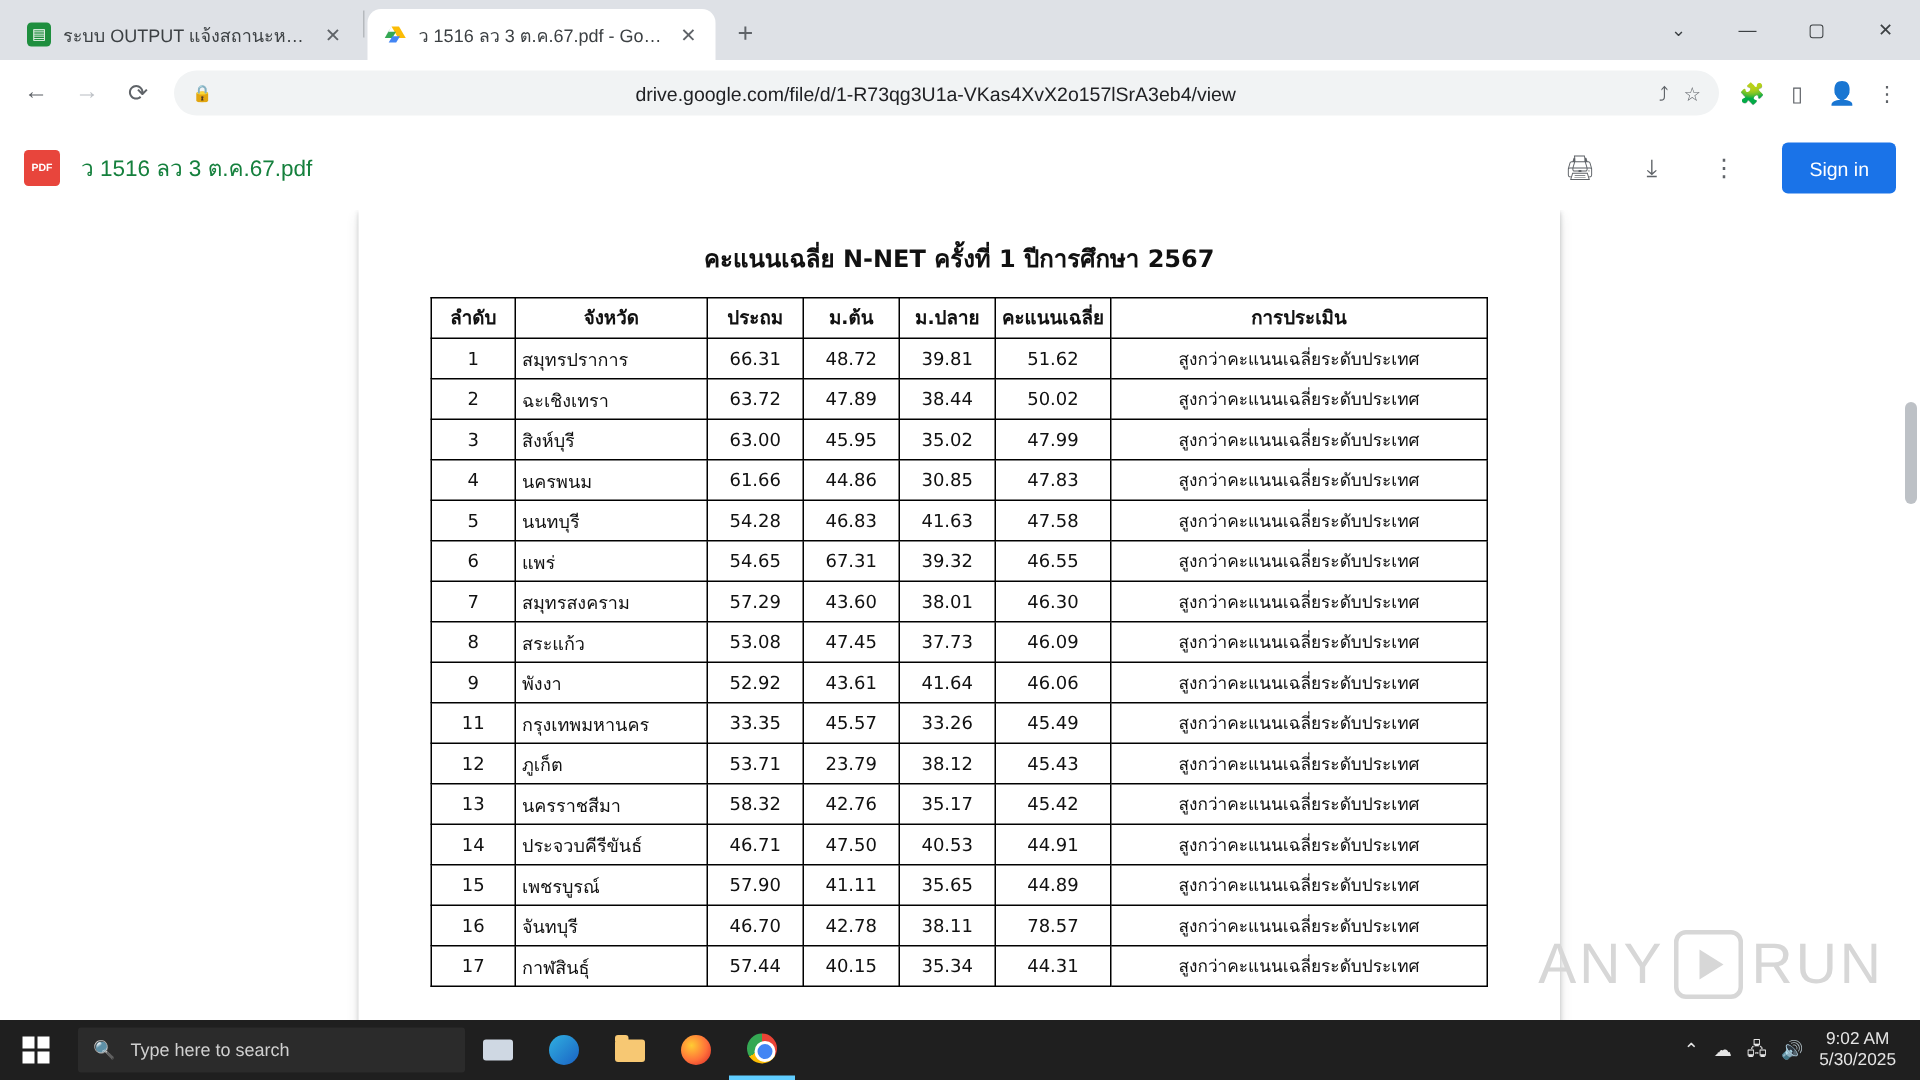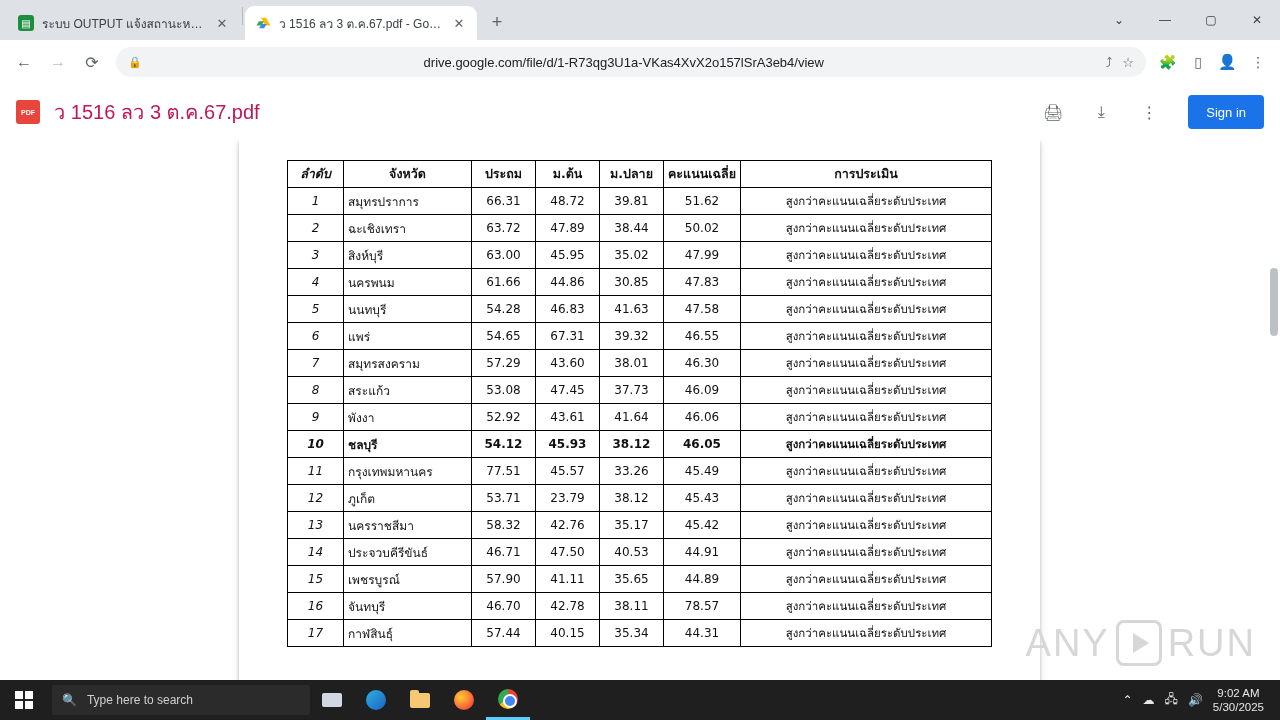--- a/index.html
+++ b/index.html
@@ -105,21 +105,21 @@
     height: 56px; background: #ffffff;
     display: flex; align-items: center;
     padding: 0 16px; gap: 14px;
     border-bottom: 0px;
   }
   .pdf-badge {
     width: 24px; height: 24px; background: #e8453c; color: #fff;
     border-radius: 3px; font-size: 7px; font-weight: bold;
     display: flex; align-items: center; justify-content: center;
   }
-  .doc-title { font-size: 20px; color: #be185d; flex: 0 0 auto; }
+  .doc-title { font-size: 15px; color: #15803d; flex: 0 0 auto; }
   .dh-spacer { flex: 1; }
   .dh-btn {
     width: 34px; height: 34px; border-radius: 50%;
     display: flex; align-items: center; justify-content: center;
     color: #5f6368; font-size: 16px;
   }
   .signin-btn {
     height: 34px; padding: 0 18px; border-radius: 4px;
     background: #1a73e8; color: #fff; font-size: 13px;
     display: flex; align-items: center; justify-content: center;
@@ -153,21 +153,21 @@
     font-size: 12px;
     color: #111;
   }
   table.grid th, table.grid td {
     border: 1px solid #000;
     height: 27px;
     padding: 0 4px;
     white-space: nowrap;
   }
   table.grid th { font-weight: bold; text-align: center; font-size: 12.5px; }
-  .c-no { width: 56px; text-align: center; font-style: italic; }
+  .c-no { width: 56px; text-align: center; }
   .c-prov { width: 128px; text-align: left; padding-left: 12px; }
   .c-num { width: 64px; text-align: center; }
   .c-eval { text-align: center; font-size: 11.5px; }
   tr.bold td { font-weight: bold; }
   
   .watermark {
     position: absolute; right: 24px; bottom: 14px;
     display: flex; align-items: center; gap: 6px;
     color: #d7d7d7; font-size: 38px; font-weight: 300;
     letter-spacing: 2px; user-select: none;
@@ -306,20 +306,21 @@
     <div class="dh-spacer"></div>
     <div class="dh-btn">🖨</div>
     <div class="dh-btn">⤓</div>
     <div class="dh-btn">⋮</div>
     <div class="signin-btn">Sign in</div>
   </div>
 
   <div class="viewer">
 
     <div class="page-sheet">
+      <div class="doc-h1">คะแนนเฉลี่ย N-NET ครั้งที่ 1 ปีการศึกษา 2567</div>
       <table class="grid">
         <thead>
           <tr>
             <th class="c-no">ลำดับ</th>
             <th class="c-prov" style="text-align:center">จังหวัด</th>
             <th class="c-num">ประถม</th>
             <th class="c-num">ม.ต้น</th>
             <th class="c-num">ม.ปลาย</th>
             <th class="c-num">คะแนนเฉลี่ย</th>
             <th class="c-eval">การประเมิน</th>
@@ -400,33 +401,24 @@
             </tr>
             <tr>
               <td class="c-no">9</td>
               <td class="c-prov">พังงา</td>
               <td class="c-num">52.92</td>
               <td class="c-num">43.61</td>
               <td class="c-num">41.64</td>
               <td class="c-num">46.06</td>
               <td class="c-eval">สูงกว่าคะแนนเฉลี่ยระดับประเทศ</td>
             </tr>
-            <tr class="bold">
-              <td class="c-no">10</td>
-              <td class="c-prov">ชลบุรี</td>
-              <td class="c-num">54.12</td>
-              <td class="c-num">45.93</td>
-              <td class="c-num">38.12</td>
-              <td class="c-num">46.05</td>
-              <td class="c-eval">สูงกว่าคะแนนเฉลี่ยระดับประเทศ</td>
-            </tr>
             <tr>
               <td class="c-no">11</td>
               <td class="c-prov">กรุงเทพมหานคร</td>
-              <td class="c-num">77.51</td>
+              <td class="c-num">33.35</td>
               <td class="c-num">45.57</td>
               <td class="c-num">33.26</td>
               <td class="c-num">45.49</td>
               <td class="c-eval">สูงกว่าคะแนนเฉลี่ยระดับประเทศ</td>
             </tr>
             <tr>
               <td class="c-no">12</td>
               <td class="c-prov">ภูเก็ต</td>
               <td class="c-num">53.71</td>
               <td class="c-num">23.79</td>

